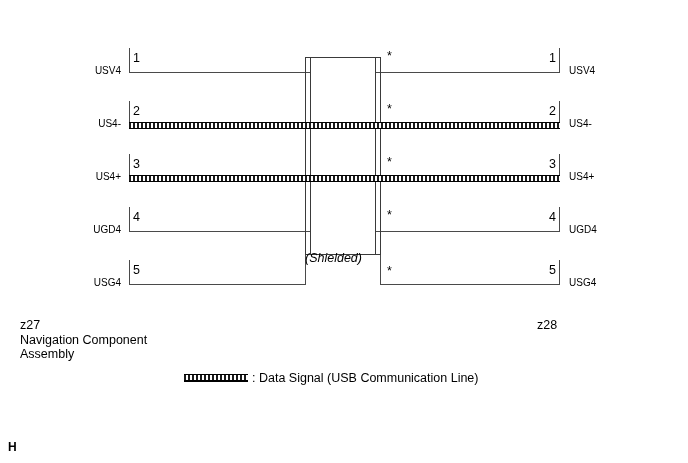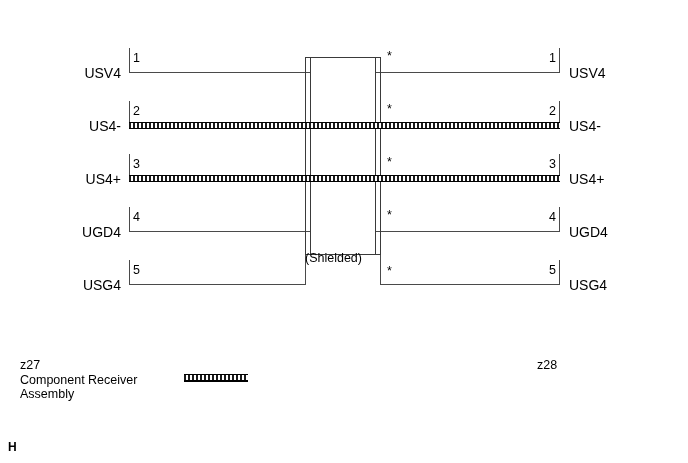--- a/index.html
+++ b/index.html
@@ -17,21 +17,21 @@
     width: 688px;
     height: 463px;
     background: #ffffff;
     overflow: hidden;
   }
   #connector-left  { left: 43px;  top: 37px; width: 86px; height: 270px; }
   #connector-right { left: 559px; top: 37px; width: 86px; height: 270px; }
 
   .pin-label {
     position: absolute;
-    font-size: 14px;
+    font-size: 10px;
     line-height: 1;
     white-space: nowrap;
     color: #000;
   }
   .pin-label.left  { right: 0; text-align: right; }
   .pin-label.right { left: 0;  text-align: left;  }
 
   .pin-number {
     position: absolute;
     font-size: 12.5px;
@@ -95,37 +95,37 @@
     background: #ffffff;
   }
   #shield-label {
     position: absolute;
     left: 305px;
     top: 251px;
     width: 84px;
     font-size: 12.5px;
     color: #000;
     white-space: nowrap;
+    font-style: italic;
   }
 
   .asterisk {
     position: absolute;
     font-size: 12.5px;
     line-height: 1;
     color: #000;
   }
 
   
   .caption {
     position: absolute;
     font-size: 12.5px;
     line-height: 14.5px;
     color: #000;
     white-space: nowrap;
-    margin-top: 40px;
   }
   #caption-left  { left: 20px;  top: 318px; }
   #caption-right { left: 537px; top: 318px; }
 
   
   #legend-swatch {
     position: absolute;
     left: 184px;
     top: 374px;
     width: 64px;
@@ -226,25 +226,26 @@
   <div class="wire-data" style="left:129px; top:175px; width:431px;"></div>
 
   <div class="asterisk" style="left:387px; top:50px;">*</div>
   <div class="asterisk" style="left:387px; top:103px;">*</div>
   <div class="asterisk" style="left:387px; top:156px;">*</div>
   <div class="asterisk" style="left:387px; top:209px;">*</div>
   <div class="asterisk" style="left:387px; top:265px;">*</div>
 
   <div class="caption" id="caption-left">
     <div>z27</div>
-    <div>Component Receiver</div>
+    <div>Navigation Component</div>
     <div>Assembly</div>
   </div>
 
   <div class="caption" id="caption-right">
     <div>z28</div>
   </div>
 
   <div id="legend-swatch"></div>
+  <div id="legend-data-text">: Data Signal (USB Communication Line)</div>
 
   <div id="page-mark">H</div>
 
 </div>
 
 </body></html>

